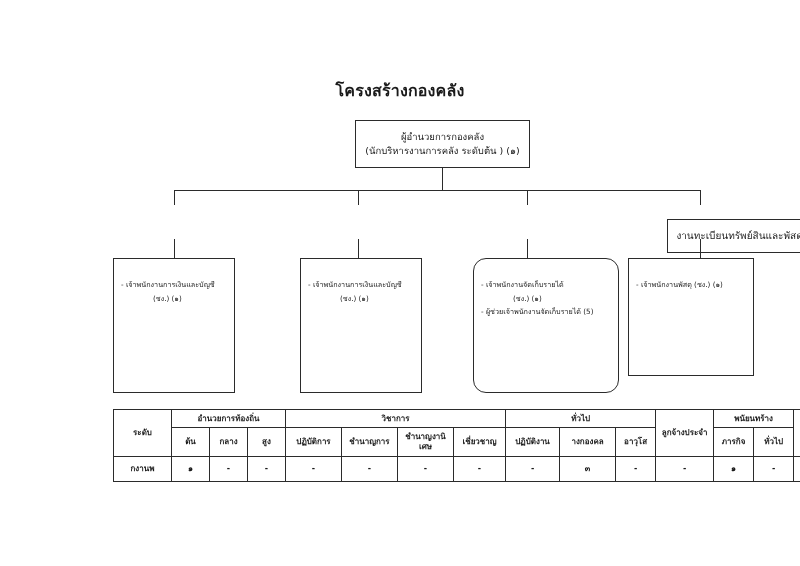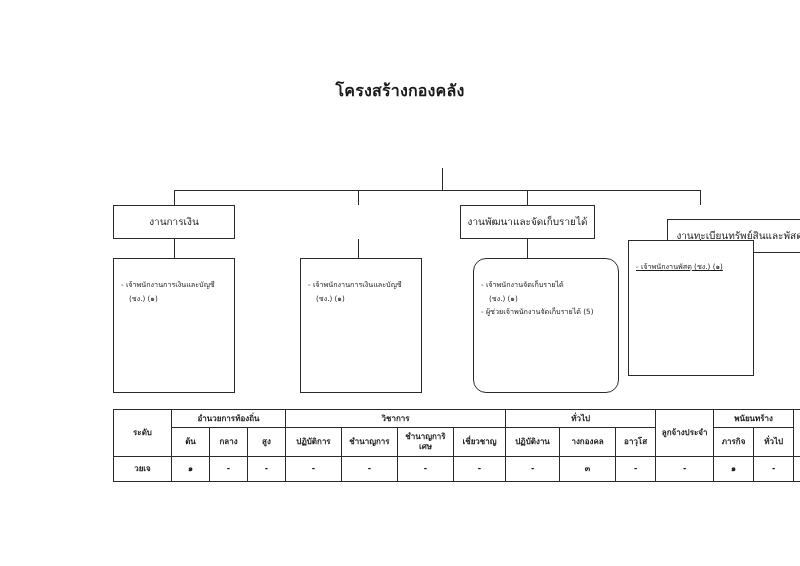--- a/index.html
+++ b/index.html
@@ -57,23 +57,23 @@
 
   .detail-box{
     font-size:7.2px;
     padding:19px 7px 0 7px;
     line-height:1.9;
     text-align:left;
   }
   #detail-0{left:113px;top:258px;width:122px;height:135px;}
   #detail-1{left:300px;top:258px;width:122px;height:135px;}
   #detail-2{left:473px;top:258px;width:146px;height:135px;border-radius:13px;}
-  #detail-3{left:628px;top:240px;width:126px;height:136px;text-decoration:underline;}
+  #detail-3{left:628px;top:258px;width:126px;height:118px;}
   .detail-line{white-space:nowrap;}
-  .detail-sub{padding-left:8px;white-space:nowrap;}
+  .detail-sub{padding-left:8px;white-space:nowrap;margin-left:24px;}
 
   
   .ln{position:absolute;background:#2b2b2b;}
   .vl{width:1.2px;}
   .hl{height:1.2px;}
 
   
   #summary-table{
     position:absolute;
     left:113px;top:409px;
@@ -94,34 +94,34 @@
   #summary-table thead tr:nth-child(2) th{height:26px;}
   #summary-table tbody td{height:22px;}
 </style>
 </head>
 <body>
 
 <div id="page">
 
   <div class="abs" id="doc-title">โครงสร้างกองคลัง</div>
 
+  <div class="box box-center" id="director-box">
+    <div>
+      <span class="l1">ผู้อำนวยการกองคลัง</span>
+      <span class="l2">(นักบริหารงานการคลัง ระดับต้น ) (๑)</span>
+    </div>
+  </div>
 
   <div class="ln vl" style="left:442px;top:168px;height:22px;"></div>
   <div class="ln hl" style="left:174px;top:190px;width:527px;"></div>
   <div class="ln vl" style="left:174px;top:190px;height:15px;"></div>
   <div class="ln vl" style="left:358px;top:190px;height:15px;"></div>
   <div class="ln vl" style="left:527px;top:190px;height:15px;"></div>
   <div class="ln vl" style="left:700px;top:190px;height:15px;"></div>
 
-  <div class="box box-center dept-box" id="dept-0">
-    <span>งานการเงิน</span>
-  </div>
-  <div class="box box-center dept-box" id="dept-2">
-    <span>งานพัฒนาและจัดเก็บรายได้</span>
-  </div>
   <div class="box box-center dept-box" id="dept-3">
     <span>งานทะเบียนทรัพย์สินและพัสดุ</span>
   </div>
 
   <div class="ln vl" style="left:174px;top:239px;height:19px;"></div>
   <div class="ln vl" style="left:358px;top:239px;height:19px;"></div>
   <div class="ln vl" style="left:527px;top:239px;height:19px;"></div>
   <div class="ln vl" style="left:700px;top:239px;height:19px;"></div>
 
   <div class="box detail-box" id="detail-0">
@@ -168,32 +168,32 @@
         <th rowspan="2">ลูกจ้างประจำ</th>
         <th colspan="2">พนัยนทร้าง</th>
         <th rowspan="2">รวม</th>
       </tr>
       <tr>
         <th>ต้น</th>
         <th>กลาง</th>
         <th>สูง</th>
         <th>ปฏิบัติการ</th>
         <th>ชำนาญการ</th>
-        <th>ชำนาญการิเศษ</th>
+        <th>ชำนาญงานิเศษ</th>
         <th>เชี่ยวชาญ</th>
         <th>ปฏิบัติงาน</th>
         <th>างกองคล</th>
         <th>อาวุโส</th>
         <th>ภารกิจ</th>
         <th>ทั่วไป</th>
       </tr>
     </thead>
     <tbody>
       <tr>
-        <td>วยเจ</td>
+        <td>กงานพ</td>
         <td>๑</td>
         <td>-</td>
         <td>-</td>
         <td>-</td>
         <td>-</td>
         <td>-</td>
         <td>-</td>
         <td>-</td>
         <td>๓</td>
         <td>-</td>

